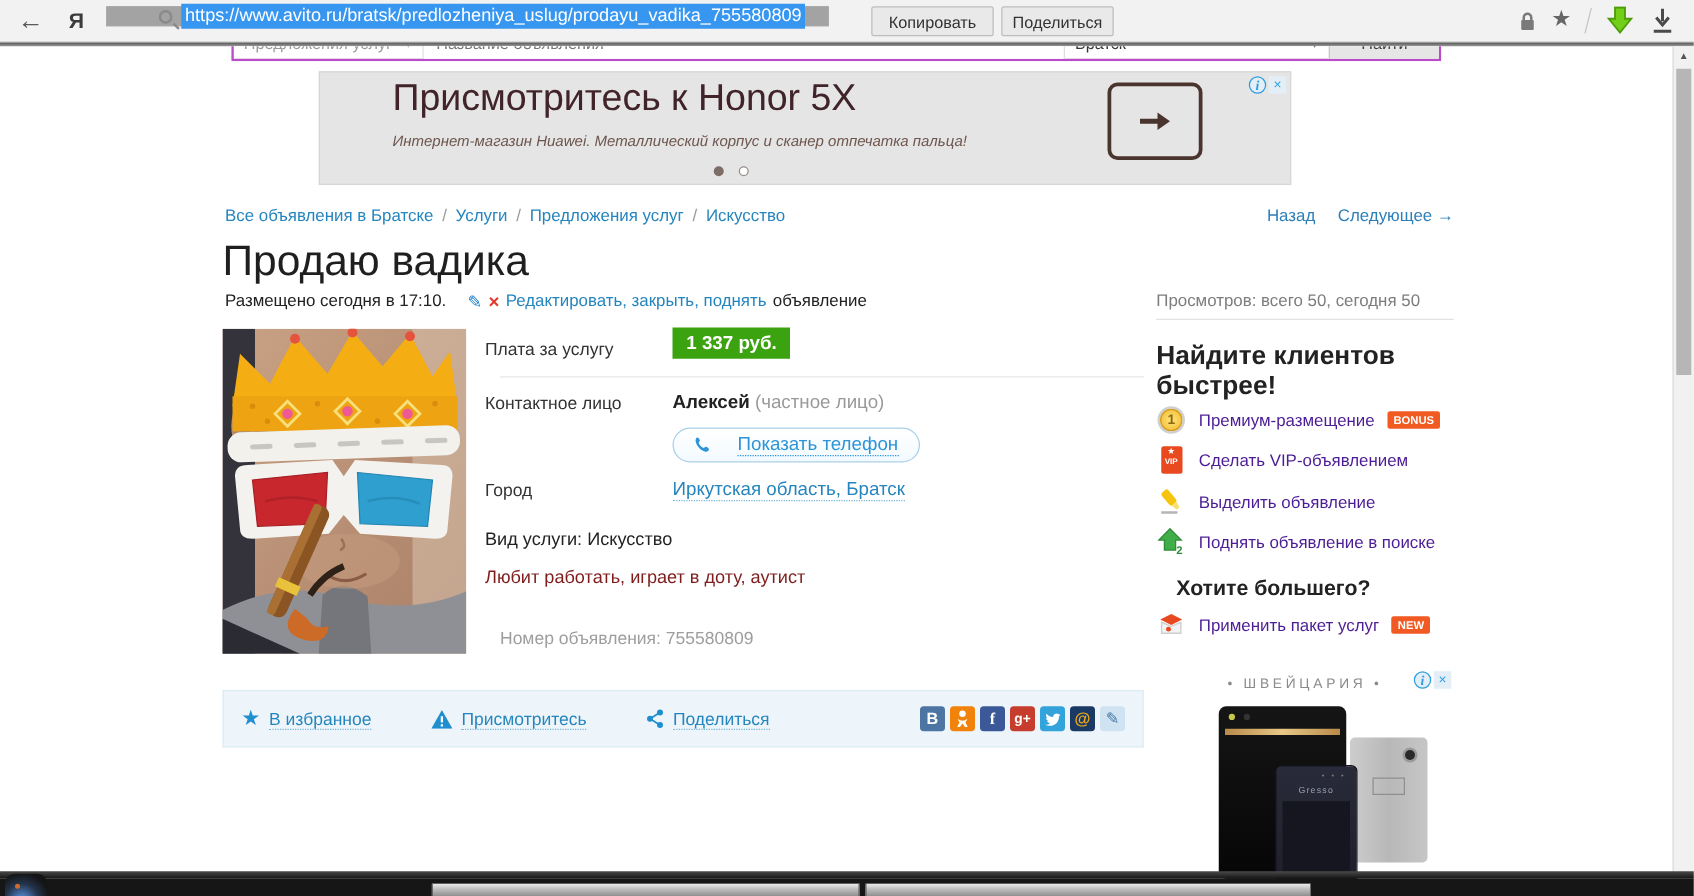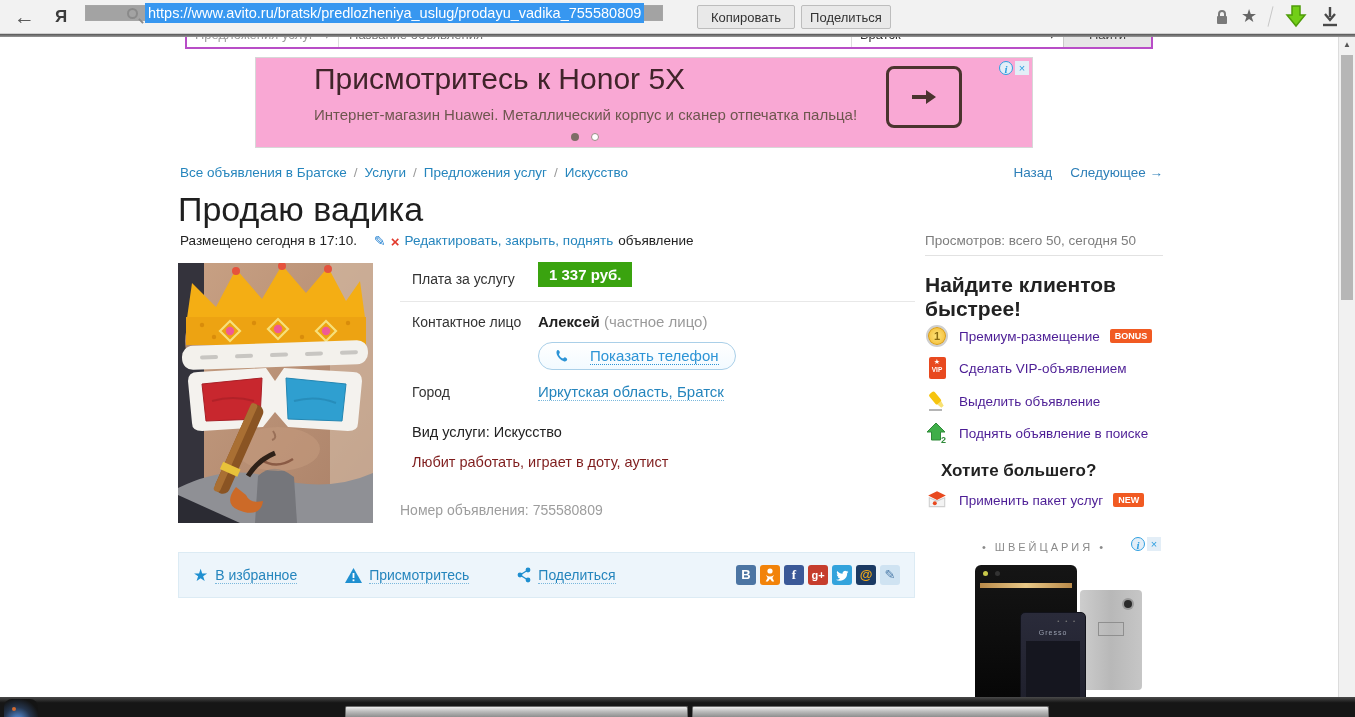--- a/index.html
+++ b/index.html
@@ -32,23 +32,23 @@
   
   #search-clip { position:absolute; top:37px; left:185px; width:968px; height:12px; overflow:hidden; }
   #search-form { position:absolute; bottom:0; left:0; width:968px; height:30px; border:2px solid #b84dc7; background:#fff; display:flex; }
   .sf-field { font-size:13px; color:#9a9a9a; display:flex; align-items:center; padding:0 8px; }
   #sf-category { width:152px; border-right:1px solid #ddd; justify-content:space-between; }
   #sf-query { flex:1; border:none; font-size:13px; color:#333; padding:0 10px; outline:none; }
   #sf-city { width:212px; border-left:1px solid #ddd; color:#333; justify-content:space-between; }
   #sf-submit { width:88px; background:#e6e6e6; border:none; border-left:1px solid #c9c9c9; color:#444; font-size:13px; cursor:pointer; }
 
   
-  #banner { position:absolute; top:57px; left:255px; width:778px; height:91px; background:#f9a8d4; border:1px solid #d7d7d7; }
+  #banner { position:absolute; top:57px; left:255px; width:778px; height:91px; background:#e5e5e5; border:1px solid #d7d7d7; }
   #banner-title { position:absolute; left:58px; top:4px; font-size:30px; color:#40242a; }
-  #banner-sub { position:absolute; left:58px; top:48px; font-size:15px; color:#6d564e; }
+  #banner-sub { position:absolute; left:58px; top:48px; font-size:12px; color:#6d564e;font-style:italic; }
   #banner-dots { position:absolute; left:315px; bottom:6px; display:flex; gap:12px; }
   .dot { width:8px; height:8px; border-radius:50%; }
   .dot-on { background:#7d6d66; }
   .dot-off { background:#fff; border:1px solid #9a8d87; }
   #banner-arrow-btn { position:absolute; right:70px; top:8px; width:76px; height:62px; border:3px solid #4a342e; border-radius:8px; display:flex; align-items:center; justify-content:center; cursor:pointer; }
   .ad-ctrls { position:absolute; display:flex; gap:2px; }
   #banner-ctrls { top:3px; right:3px; }
   .ad-info, .ad-close { width:14px; height:14px; background:#e3eef7; color:#2f9fe0; font-size:11px; line-height:14px; text-align:center; cursor:pointer; }
   .ad-info { border-radius:50%; border:1px solid #2f9fe0; font-style:italic; font-family:"Liberation Serif",serif; font-weight:bold; }
 
@@ -65,21 +65,21 @@
   #pencil-ic { color:#1f7fd0; font-size:14px; margin-left:12px; }
   #del-ic { color:#e23b2e; font-weight:bold; font-size:15px; }
   #edit-links { color:#2585bd; cursor:pointer; }
   #views { position:absolute; top:233px; left:925px; width:238px; font-size:13.5px; color:#7d7d7d; }
   #views-hr { position:absolute; top:255px; left:925px; width:238px; height:1px; background:#e2e2e2; }
 
   
   #photo { position:absolute; top:263px; left:178px; width:195px; height:260px; cursor:pointer; }
 
   
-  .row-label { position:absolute; left:412px; font-size:14px; color:#333; }
+  .row-label { position:absolute; left:388px; font-size:14px; color:#333; }
   .row-value { position:absolute; left:538px; font-size:15px; color:#222; }
   #price-badge { background:#3aa30f; color:#fff; font-weight:bold; font-size:15px; padding:4px 11px; }
   .hr { position:absolute; left:400px; width:515px; height:1px; background:#e8e8e8; }
   #contact-type { color:#9a9a9a; font-weight:normal; }
   #phone-btn { position:absolute; left:538px; top:342px; height:28px; padding:0 16px; border:1px solid #a9cfe8; border-radius:15px; background:linear-gradient(#ffffff,#f2faff); display:flex; align-items:center; gap:20px; cursor:pointer; }
   #phone-btn span { color:#2d94d6; font-size:15px; border-bottom:1px dotted #2d94d6; }
   .dotted-link { color:#2585bd; border-bottom:1px dotted #7ab8dc; cursor:pointer; }
   #ad-num { position:absolute; left:400px; top:502px; font-size:14px; color:#9d9d9d; }
 
   

